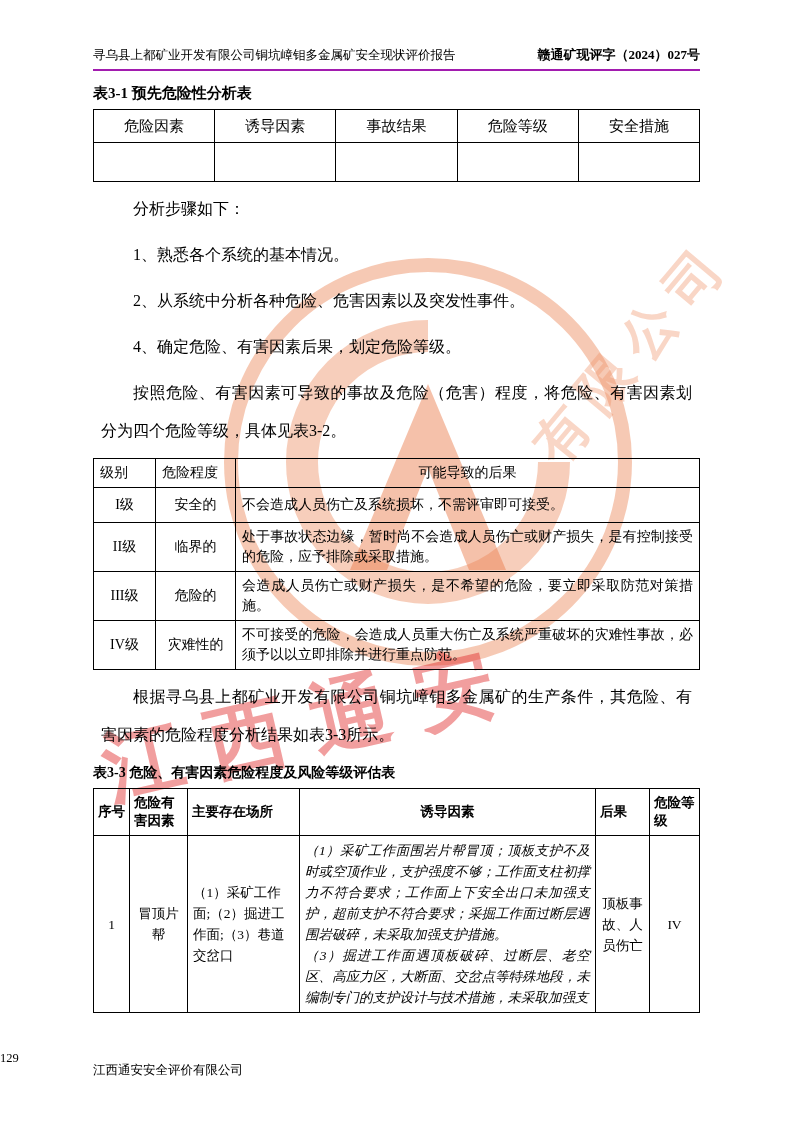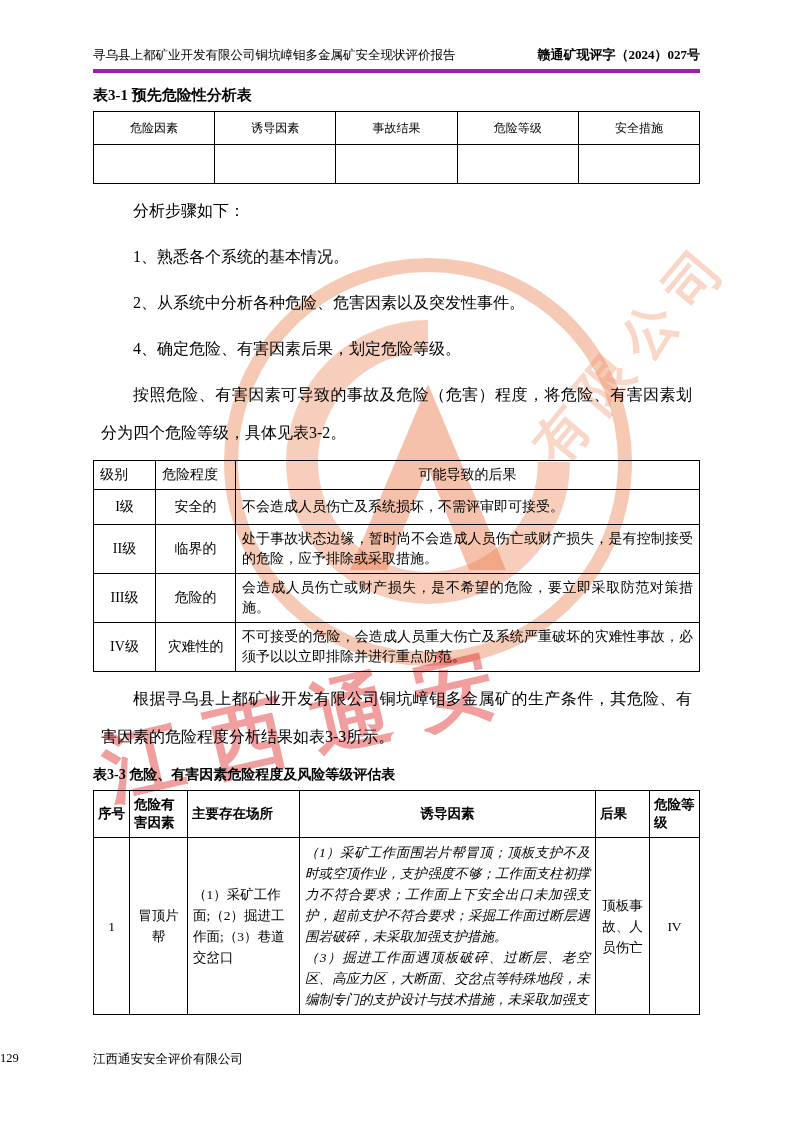--- a/index.html
+++ b/index.html
@@ -10,33 +10,33 @@
     background: #ffffff;
     overflow: hidden;
     font-family: "Liberation Serif", "DejaVu Serif", serif;
     color: #000;
   }
   .content { position: relative; z-index: 2; padding: 46px 93px 0 93px; }
 
   
   .doc-header {
     display: flex; justify-content: space-between; align-items: flex-end;
-    border-bottom: 4px solid #a21caf; padding-bottom: 5px; font-size: 12.5px;
+    border-bottom: 2px solid #a21caf; padding-bottom: 5px; font-size: 12.5px;
   }
   .doc-header .hdr-right { font-size: 13px; font-weight: bold; white-space: nowrap; padding-left: 8px; }
 
   
   .tbl-title { font-weight: bold; font-size: 15px; margin: 13px 0 6px; }
   .tbl-title.small { font-size: 14px; margin-top: 10px; }
 
   table { width: 100%; border-collapse: collapse; table-layout: fixed; }
   td, th { border: 1px solid #000; padding: 2px 6px; font-size: 14px; vertical-align: middle; word-break: break-all; }
 
   
-  .t1 th { font-weight: normal; text-align: center; height: 28px; font-size: 12px; }
+  .t1 th { font-weight: normal; text-align: center; height: 28px; font-size: 15px; }
   .t1 td { height: 34px; }
 
   
   .paras { margin-top: 8px; }
   .para { font-size: 16px; line-height: 38px; text-indent: 2em; text-align: justify; margin: 8px; }
 
   
   .t2 th { font-weight: normal; text-align: left; height: 24px; }
   .t2 th.center { text-align: center; }
   .t2 td { line-height: 20px; text-align: justify; padding: 4px 6px; }
@@ -46,21 +46,21 @@
   
   .t3 th { font-weight: bold; text-align: left; font-size: 13.5px; line-height: 18px; padding: 5px 4px; }
   .t3 th.center { text-align: center; }
   .t3 td { font-size: 13.5px; line-height: 21px; padding: 4px 5px; }
   .t3 td.center { text-align: center; }
   .t3 td.justify { text-align: justify; font-style: italic; }
   .prewrap { white-space: pre-line; }
 
   
   .footer { position: absolute; left: 0; right: 0; bottom: 56px; z-index: 2; font-size: 12.5px; }
-  .footer .company { position: absolute; left: 93px; top: 0; }
+  .footer .company { position: absolute; left: 93px; top: 11px; }
   .footer .pageno { text-align: left; }
 
   
   .wm { position: absolute; z-index: 1; pointer-events: none;
         font-family: "Liberation Serif", "DejaVu Serif", serif; }
   .wm-emblem { left: 218px; top: 252px; }
   .wm-diagonal {
     left: 545px; top: 420px; transform: rotate(-50deg); transform-origin: left center;
     font-size: 54px; font-weight: bold; letter-spacing: 14px; color: rgba(238, 148, 106, 0.38);
     white-space: nowrap;

